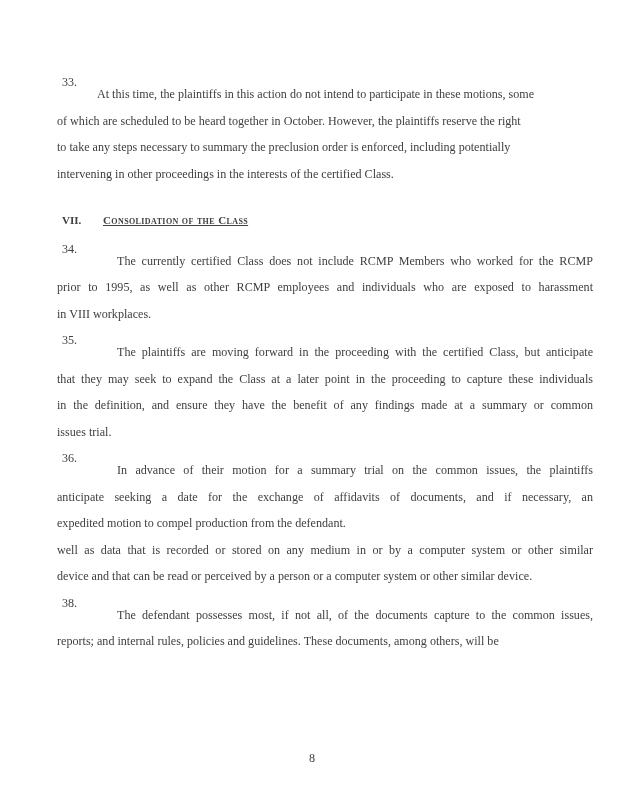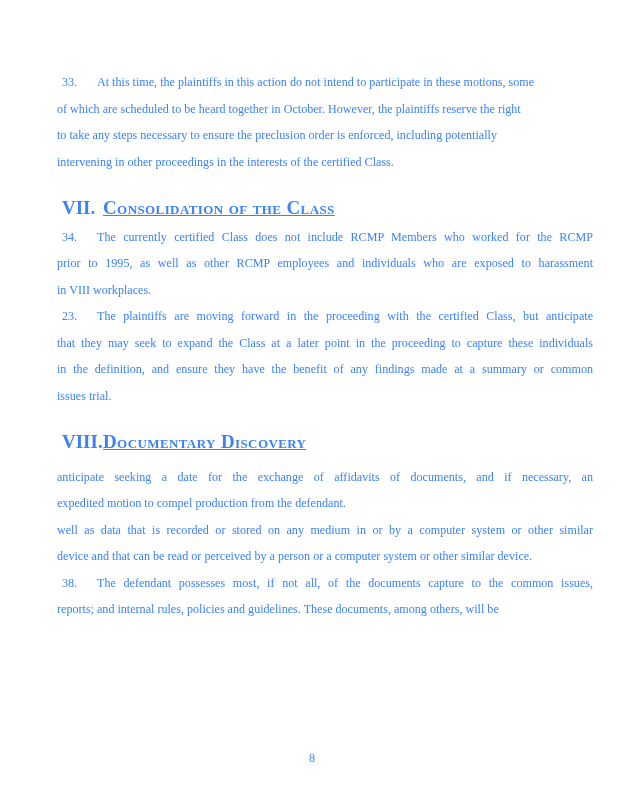--- a/index.html
+++ b/index.html
@@ -5,21 +5,21 @@
   html, body {
     margin: 0;
     padding: 0;
     background: #ffffff;
   }
   .page {
     position: relative;
     width: 624px;
     height: 808px;
     background: #ffffff;
-    color: #3b82f6;
+    color: #404040;
     font-family: "Liberation Serif", "DejaVu Serif", serif;
     overflow: hidden;
   }
   .content {
     position: absolute;
     left: 57px;
     top: 69px;
     width: 536px;
     font-size: 12.1px;
   }
@@ -28,28 +28,29 @@
     line-height: 26.5px;
     min-height: 26.5px;
   }
   .align-left .line { white-space: nowrap; }
   .line.first { display: flex; }
   .pnum {
     flex: 0 0 35px;
     width: 35px;
     margin-left: 5px;
   }
-  .ptext { flex: 1 1 auto; display: block; }
+  .ptext { flex: 1 1 auto; display: block; margin-top: 12px; }
   .line.just {
     text-align: justify;
     text-align-last: justify;
+    gap: 20px;
   }
   .heading {
     font-weight: bold;
-    font-size: 19px;
+    font-size: 11px;
     line-height: 26.5px;
     white-space: nowrap;
   }
   [data-name="section-heading-vii"] { margin: 20px 0 2px; }
   [data-name="section-heading-viii"] { margin: 20px 0 8px; }
   .hnum {
     display: inline-block;
     margin-left: 5px;
     width: 41px;
   }
@@ -72,43 +73,46 @@
 <body>
 
 <div class="page" data-name="document-page">
   <div class="content" data-name="document-body">
       <div class="para align-left" data-name="paragraph-33">
         <div class="line first" data-name="paragraph-line">
           <span class="pnum" data-name="paragraph-number">33.</span>
           <span class="ptext" data-name="paragraph-text">At this time, the plaintiffs in this action do not intend to participate in these motions, some</span>
         </div>
         <div class="line" data-name="paragraph-line">of which are scheduled to be heard together in October. However, the plaintiffs reserve the right</div>
-        <div class="line" data-name="paragraph-line">to take any steps necessary to ensure the preclusion order is enforced, including potentially</div>
+        <div class="line" data-name="paragraph-line">to take any steps necessary to summary the preclusion order is enforced, including potentially</div>
         <div class="line" data-name="paragraph-line">intervening in other proceedings in the interests of the certified Class.</div>
       </div>
       <div class="heading" data-name="section-heading-vii"><span class="hnum" data-name="heading-number">VII.</span><span class="htitle" data-name="heading-title">Consolidation of the Class</span></div>
       <div class="para align-justify" data-name="paragraph-34">
         <div class="line just first" data-name="paragraph-line">
           <span class="pnum" data-name="paragraph-number">34.</span>
           <span class="ptext" data-name="paragraph-text">The currently certified Class does not include RCMP Members who worked for the RCMP</span>
         </div>
         <div class="line just" data-name="paragraph-line">prior to 1995, as well as other RCMP employees and individuals who are exposed to harassment</div>
         <div class="line" data-name="paragraph-line">in VIII workplaces.</div>
       </div>
       <div class="para align-justify" data-name="paragraph-35">
         <div class="line just first" data-name="paragraph-line">
-          <span class="pnum" data-name="paragraph-number">23.</span>
+          <span class="pnum" data-name="paragraph-number">35.</span>
           <span class="ptext" data-name="paragraph-text">The plaintiffs are moving forward in the proceeding with the certified Class, but anticipate</span>
         </div>
         <div class="line just" data-name="paragraph-line">that they may seek to expand the Class at a later point in the proceeding to capture these individuals</div>
         <div class="line just" data-name="paragraph-line">in the definition, and ensure they have the benefit of any findings made at a summary or common</div>
         <div class="line" data-name="paragraph-line">issues trial.</div>
       </div>
-      <div class="heading" data-name="section-heading-viii"><span class="hnum" data-name="heading-number">VIII.</span><span class="htitle" data-name="heading-title">Documentary Discovery</span></div>
       <div class="para align-justify" data-name="paragraph-36">
+        <div class="line just first" data-name="paragraph-line">
+          <span class="pnum" data-name="paragraph-number">36.</span>
+          <span class="ptext" data-name="paragraph-text">In advance of their motion for a summary trial on the common issues, the plaintiffs</span>
+        </div>
         <div class="line just" data-name="paragraph-line">anticipate seeking a date for the exchange of affidavits of documents, and if necessary, an</div>
         <div class="line" data-name="paragraph-line">expedited motion to compel production from the defendant.</div>
       </div>
       <div class="para align-justify" data-name="paragraph-37">
         <div class="line just" data-name="paragraph-line">well as data that is recorded or stored on any medium in or by a computer system or other similar</div>
         <div class="line" data-name="paragraph-line">device and that can be read or perceived by a person or a computer system or other similar device.</div>
       </div>
       <div class="para align-justify" data-name="paragraph-38">
         <div class="line just first" data-name="paragraph-line">
           <span class="pnum" data-name="paragraph-number">38.</span>

